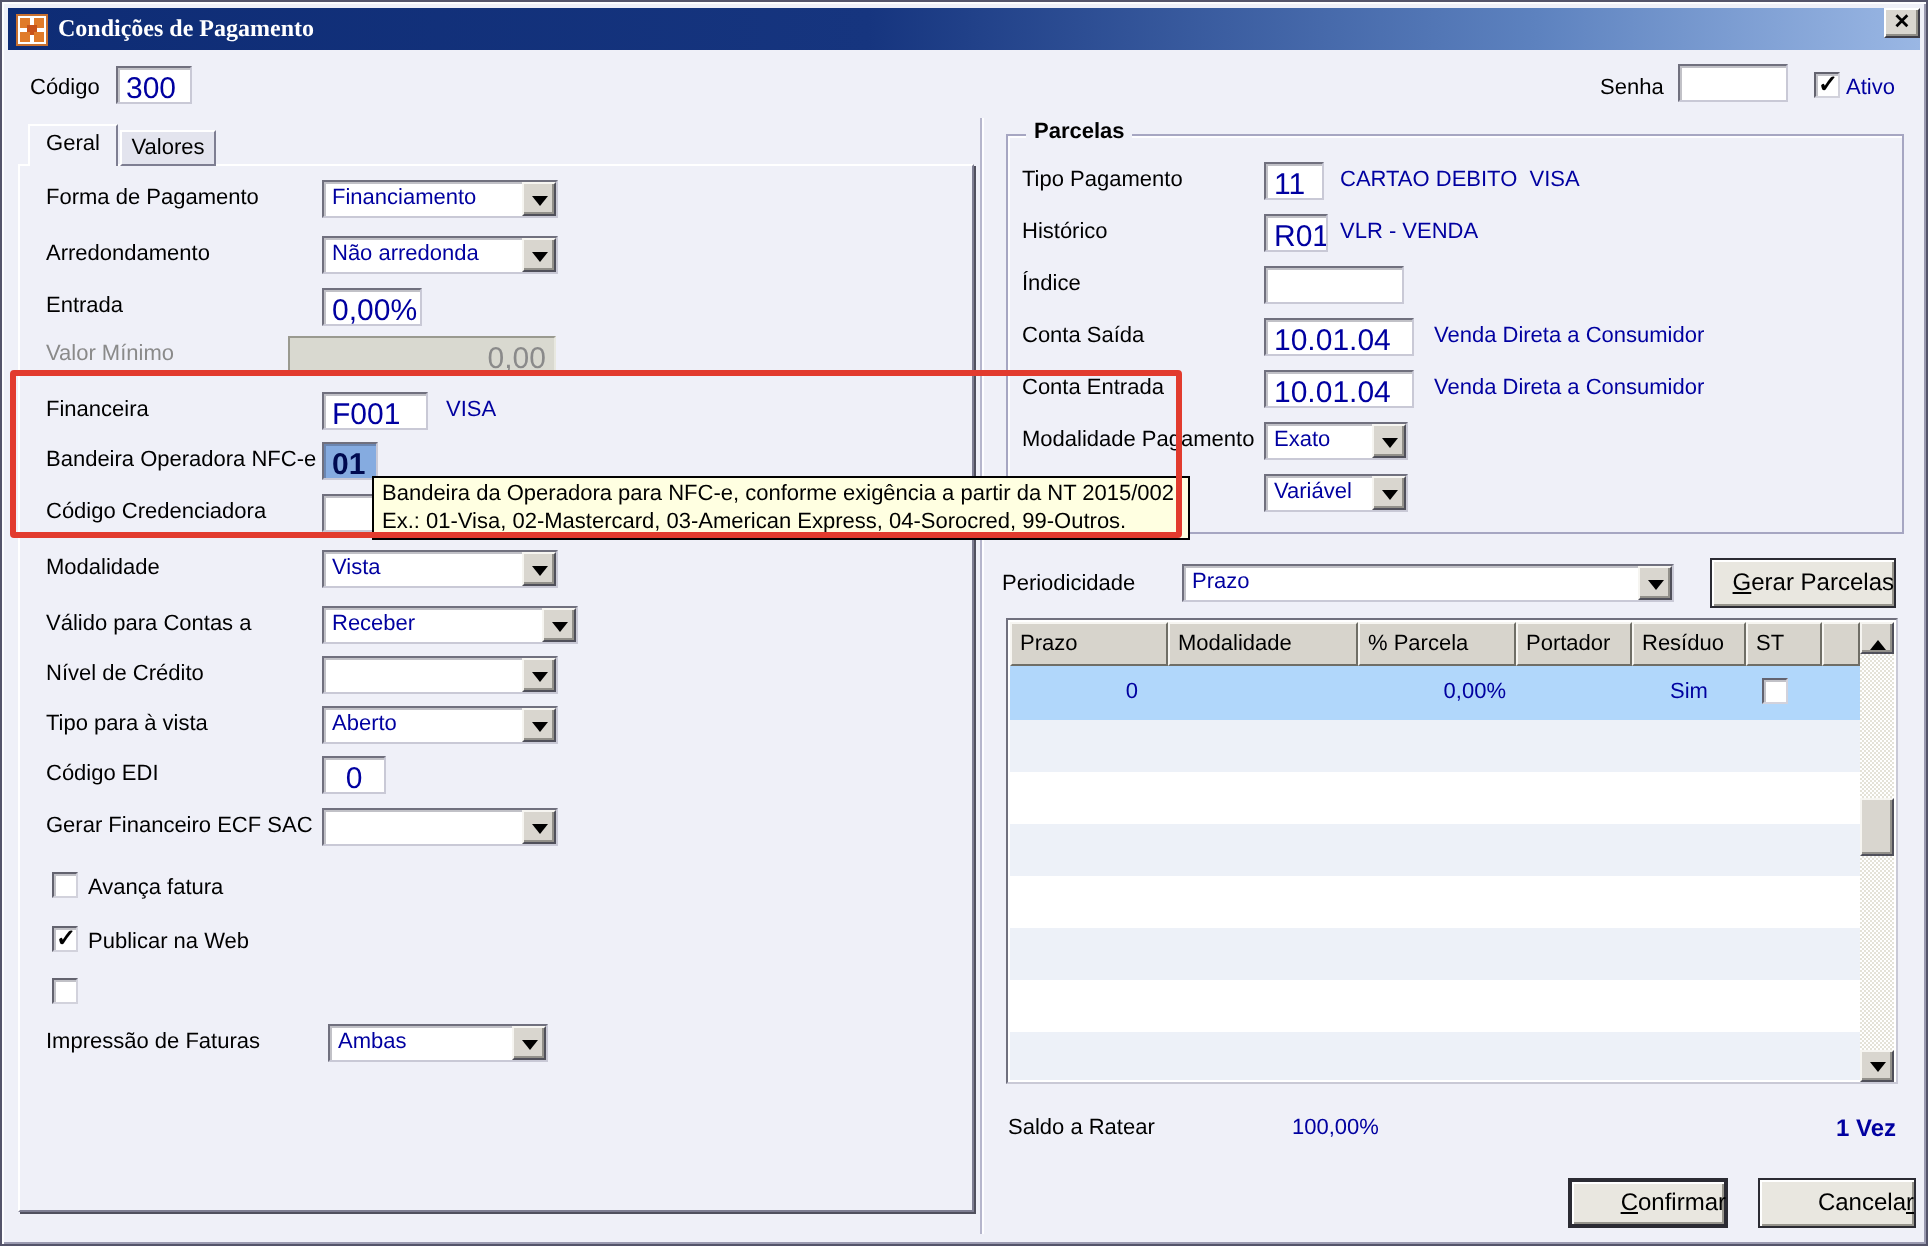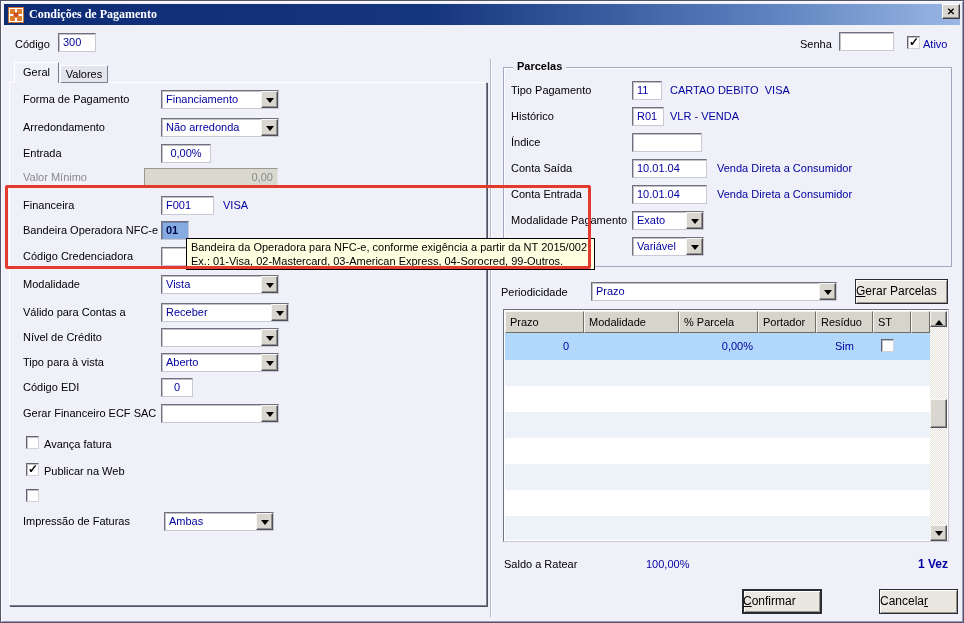--- a/index.html
+++ b/index.html
@@ -25,21 +25,21 @@
     box-shadow: inset -1px -1px 0 #8f8d86;
     font-size:10px; font-weight:bold; text-align:center; line-height:13px; color:#000;
     cursor:default;
   }
   .lbl { position:absolute; font-size:11px; color:#000; white-space:nowrap; }
   .lbl.dis { color:#8a8a8a; }
   .navy { color:#0000a0; }
   .bold { font-weight:bold; }
   .desc { position:absolute; font-size:11px; color:#0000a0; white-space:pre; }
   .field {
-    position:absolute; height:19px; background:#fff; font-size:11px; color:#0000a0;
+    position:absolute; height:19px; background:#fff; font-size:15px; color:#0000a0;
     border:1px solid; border-color:#70707e #c9c9d6 #c9c9d6 #70707e;
     box-shadow: inset 1px 1px 0 rgba(50,50,70,.30);
     padding:2px 4px; white-space:nowrap; overflow:hidden;
   }
   .field.dis { background:#d9d9d0; color:#8a8a8a; box-shadow:none;
     border-color:#9a9a90 #e8e8e0 #e8e8e0 #9a9a90; }
   .field.right { text-align:right; }
   .field.center { text-align:center; }
   .field.sel { background:#85abe0; color:#000a50; font-weight:bold; }
   .combo {
@@ -70,21 +70,21 @@
   .tab.inactive { background:#e3e4ee; z-index:1; padding-top:2px; }
   .panelbox { position:absolute;
     border:1px solid; border-color:#ffffff #7e7e92 #7e7e92 #ffffff;
     box-shadow: 1px 1px 0 #50505e; }
   .groupbox { position:absolute; border:1px solid #a6a6c2;
     box-shadow: inset 1px 1px 0 #fdfdff; }
   .glegend { position:absolute; font-size:11px; font-weight:bold; color:#000;
     background:#eff0f8; padding:0 4px; white-space:nowrap; }
   .btn {
     position:absolute; background:#e9e7e0; font-size:12px; color:#000;
-    border:1px solid #2b2b33; text-align:left;
+    border:1px solid #2b2b33; text-align:right;
     box-shadow: inset 1px 1px 0 #ffffff, inset -1px -1px 0 #96948c;
     cursor:default;
   }
   .btn u { text-decoration:underline; }
   .th { position:absolute; height:22px; background:#d7d4cc; font-size:11px; color:#000;
     border:1px solid; border-color:#f7f6f2 #6f6e66 #6f6e66 #f7f6f2;
     padding:4px 4px; white-space:nowrap; overflow:hidden; }
   .vdiv { position:absolute; width:2px;
     border-left:1px solid #b5b5cc; border-right:1px solid #fdfdff; }
   .tooltip { position:absolute; background:#ffffe1; border:1px solid #000;
@@ -300,21 +300,21 @@
     </div>
   <div class="scroll-thumb" style="left:929px; top:398px; height:29px;"></div>
   <div class="scroll-btn" style="left:929px; top:524px;">
       <span class="tri-down" style="top:5px;"></span>
     </div>
 
   <span class="lbl" style="left:503px; top:557px;">Saldo a Ratear</span>
   <span class="lbl navy" style="left:645px; top:557px;">100,00%</span>
   <span class="lbl navy bold" style="left:847px; top:556px; width:100px; text-align:right; font-size:12px;">1 Vez</span>
 
-  <div class="btn" style="left:741px; top:588px; width:80px; height:25px; line-height:22px; box-shadow: inset 0 0 0 1px #2b2b33, inset 2px 2px 0 #ffffff, inset -2px -2px 0 #96948c;">
+  <div class="btn" style="left:783px; top:588px; width:80px; height:25px; line-height:22px; box-shadow: inset 0 0 0 1px #2b2b33, inset 2px 2px 0 #ffffff, inset -2px -2px 0 #96948c;">
     <u>C</u><span>onfirmar</span>
   </div>
   <div class="btn" style="left:878px; top:588px; width:79px; height:25px; line-height:22px;">
     <span>Cancela</span><u>r</u>
   </div>
 
   <div class="tooltip" style="left:185px; top:237px; height:32px;">
     <div>Bandeira da Operadora para NFC-e, conforme exigência a partir da NT 2015/002.</div>
     <div>Ex.: 01-Visa, 02-Mastercard, 03-American Express, 04-Sorocred, 99-Outros.</div>
   </div>

